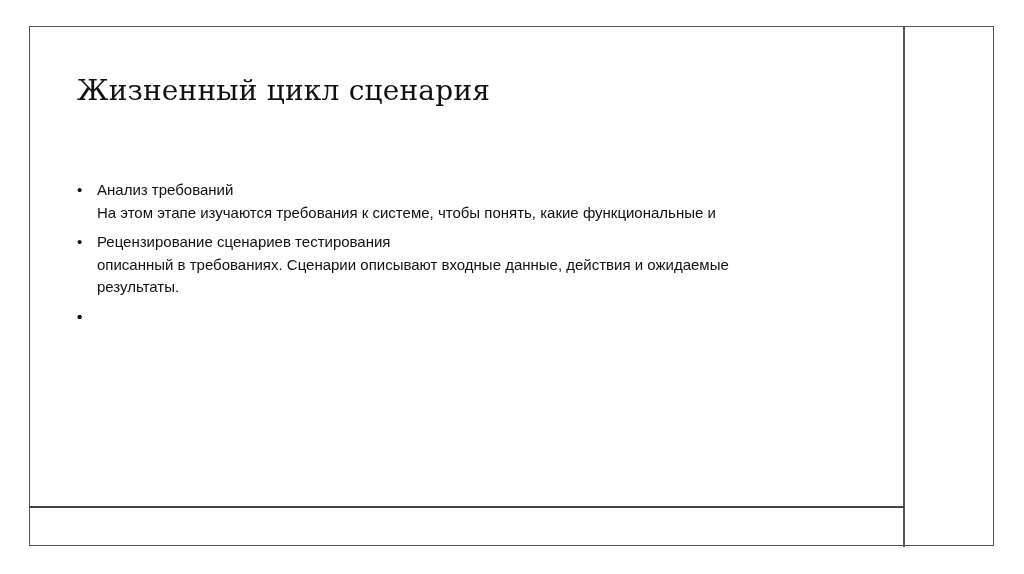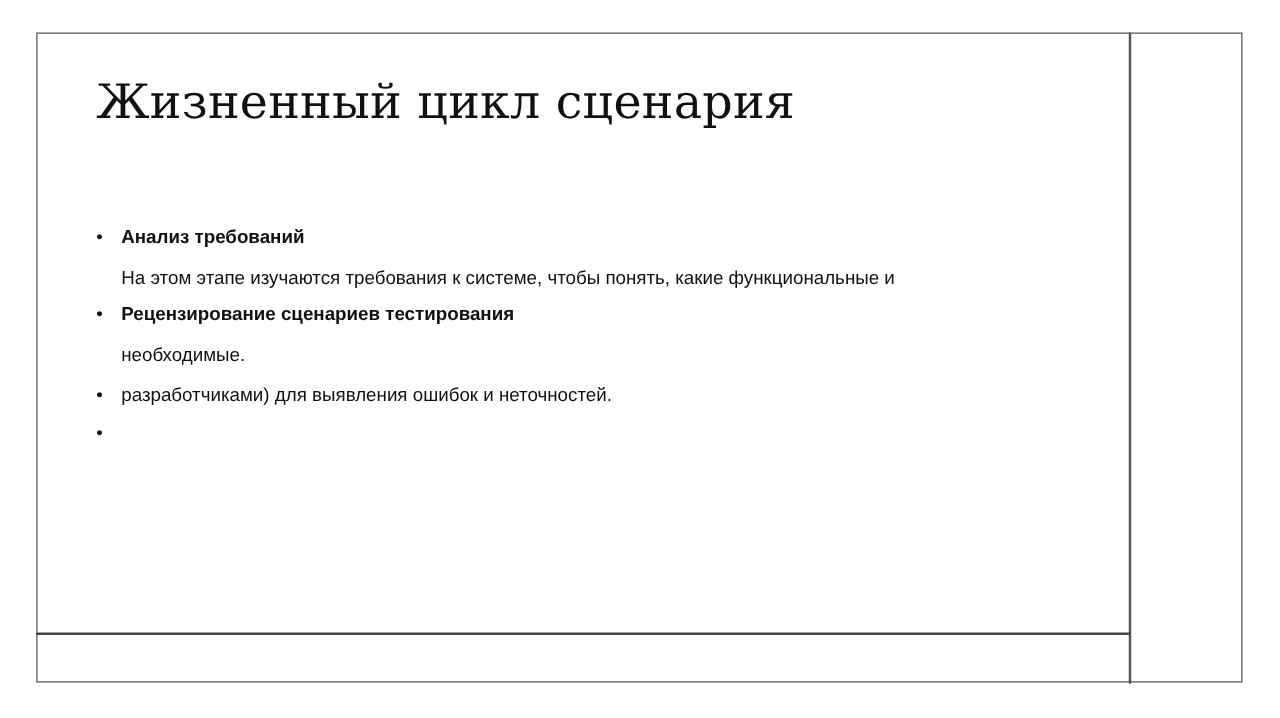--- a/index.html
+++ b/index.html
@@ -36,25 +36,25 @@
       position: absolute;
       left: 29px;
       top: 506px;
       width: 875px;
       height: 2px;
       background: #444444;
     }
     .title {
       position: absolute;
       left: 77px;
-      top: 59px;
+      top: 74px;
       margin: 0;
       font-family: "DejaVu Serif", "Liberation Serif", serif;
       font-weight: normal;
-      font-size: 38px;
+      font-size: 28px;
       letter-spacing: 0.2px;
       color: #111111;
       white-space: nowrap;
     }
     .bullets {
       position: absolute;
       left: 77px;
       top: 179px;
       width: 790px;
       margin: 0;
@@ -71,47 +71,46 @@
     .bullet-dot {
       position: absolute;
       left: 0;
       top: 0;
       width: 12px;
       text-align: left;
       font-size: 15px;
     }
     .bullet-heading {
       display: block;
-      font-weight: bold;
+      font-weight: normal;
     }
     .bullet-text {
       display: block;
-      margin-top: 10px;
     }
   </style>
 </head>
 <body>
 
 <div class="frame"></div>
 <div class="vdivider"></div>
 <div class="hdivider"></div>
 
 <h1 class="title">Жизненный цикл сценария</h1>
 
 <ul class="bullets">
   <li class="bullet-item">
     <span class="bullet-dot">•</span>
     <span class="bullet-heading">Анализ требований</span>
     <span class="bullet-text">На этом этапе изучаются требования к системе, чтобы понять, какие функциональные и</span>
   </li>
   <li class="bullet-item">
     <span class="bullet-dot">•</span>
     <span class="bullet-heading">Рецензирование сценариев тестирования</span>
-    <span class="bullet-text">необходимые.</span>
+    <span class="bullet-text">описанный в требованиях. Сценарии описывают входные данные, действия и ожидаемые</span>
+    <span class="bullet-text">результаты.</span>
   </li>
   <li class="bullet-item">
     <span class="bullet-dot">•</span>
-    <span class="bullet-text">разработчиками) для выявления ошибок и неточностей.</span>
   </li>
   <li class="bullet-item">
     <span class="bullet-dot">•</span>
   </li>
 </ul>
 
 </body></html>

